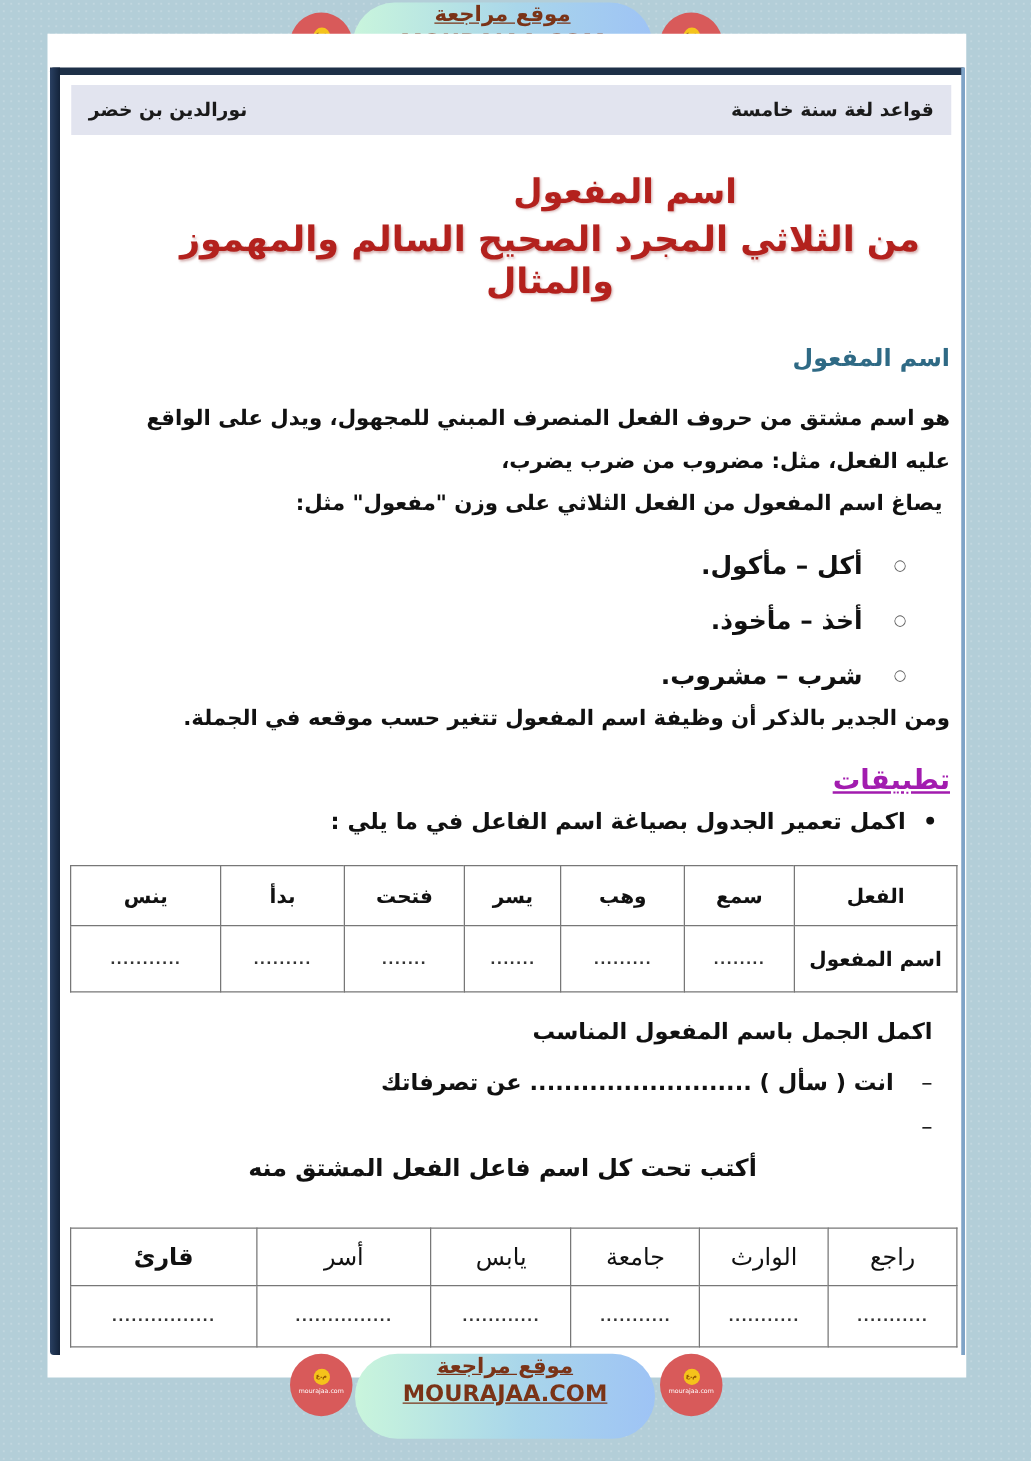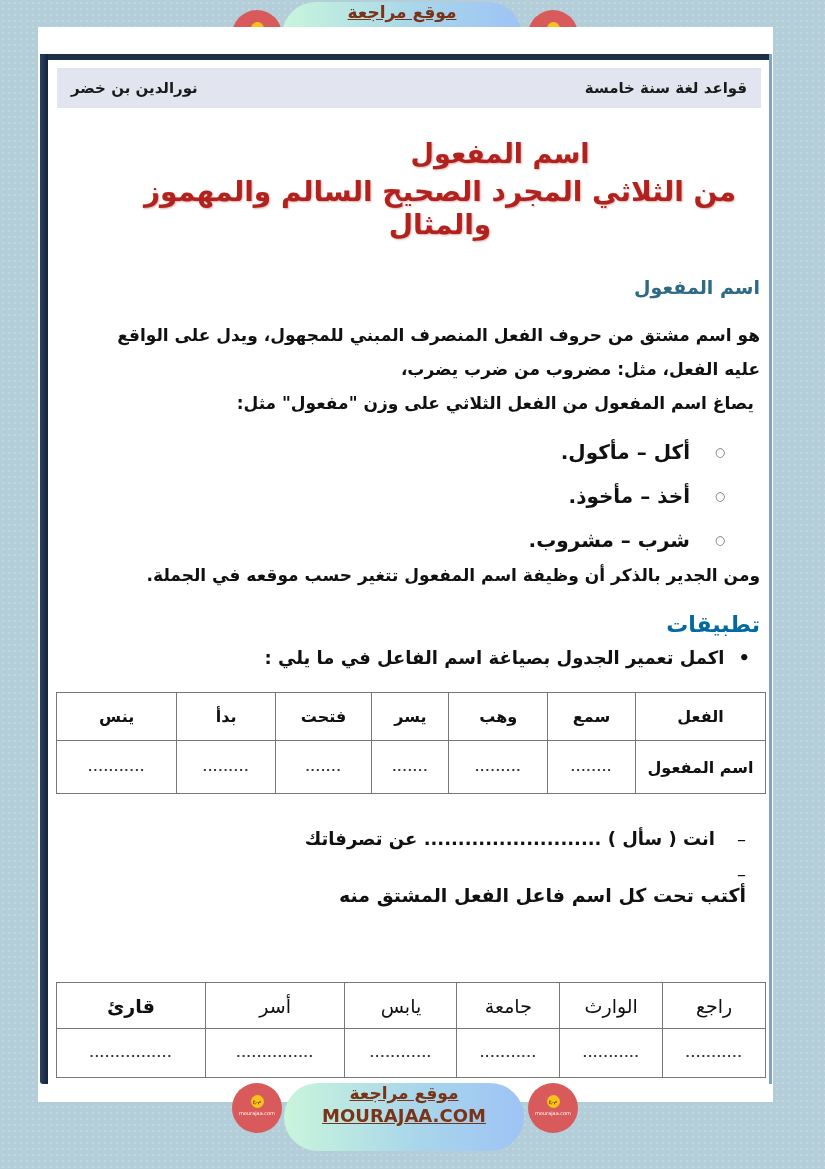--- a/index.html
+++ b/index.html
@@ -40,21 +40,21 @@
     direction: rtl; color: #b3211d; font-weight: bold; font-size: 27px;
     text-shadow: 1px 1px 2px rgba(120,0,0,0.3);
   }
   .title-1 .l1 { display: block; margin-left: 110px; }
   .title-1 .l2 { display: block; margin-top: 6px; font-size: 28px; text-align: center; padding-right: 10px; }
   .content {
     position: absolute; left: 58px; width: 702px; direction: rtl; text-align: right;
     color: #111; font-weight: bold;
   }
   .sec-head { font-size: 19px; color: #2f6a85; font-weight: bold; }
-  .sec-head.green { color: #0369a1; font-size: 22px; }
+  .sec-head.green { color: #a21caf; font-size: 22px; text-decoration: underline; }
   .para { font-size: 17px; line-height: 34px; }
   .example {
     display: flex; align-items: center; direction: rtl; font-size: 20px;
     height: 44px; padding-right: 10px;
   }
   .example .bullet { width: 60px; text-align: center; font-size: 12px; color: #666; font-weight: normal; }
   table.grid {
     border-collapse: collapse; position: absolute; direction: rtl;
     font-weight: bold; color: #111; background: #fff;
   }
@@ -159,28 +159,29 @@
     <td class="dots">.........</td>
     <td class="dots">.......</td>
     <td class="dots">.......</td>
     <td class="dots">.........</td>
     <td class="dots">...........</td>
   </tr>
 </tbody>
   </table>
 
 <div class="content" style="top:812px;">
+  <div class="task" style="line-height:28px; padding-right:14px;">اكمل الجمل باسم المفعول المناسب</div>
   <div class="task" style="margin-top:16px; padding-right:14px; display:flex; gap:22px;">
     <span style="font-weight:normal;">–</span>
     <span>انت ( سأل ) .......................... عن تصرفاتك</span>
   </div>
   <div class="task" style="margin-top:14px; padding-right:14px; display:flex; gap:22px;">
     <span style="font-weight:normal;">–</span>
   </div>
-  <div class="task" style="margin-top:0; padding-right:14px; font-size:19px;">أكتب تحت كل اسم فاعل الفعل المشتق منه</div>
+  <div class="task" style="margin-top:12px; padding-right:14px; font-size:19px;text-align:center;">أكتب تحت كل اسم فاعل الفعل المشتق منه</div>
 </div>
 
 <table class="grid" style="left:56px; top:982px; width:710px; height:96px;">
   <tbody>
       <tr style="height:46px;">
     <td style="font-size:19px; font-weight:normal;margin-top:28px;">راجع</td>
     <td style="font-size:19px; font-weight:normal;">الوارث</td>
     <td style="font-size:19px; font-weight:normal;">جامعة</td>
     <td style="font-size:19px; font-weight:normal;">يابس</td>
     <td style="font-size:19px; font-weight:normal;">أسر</td>

